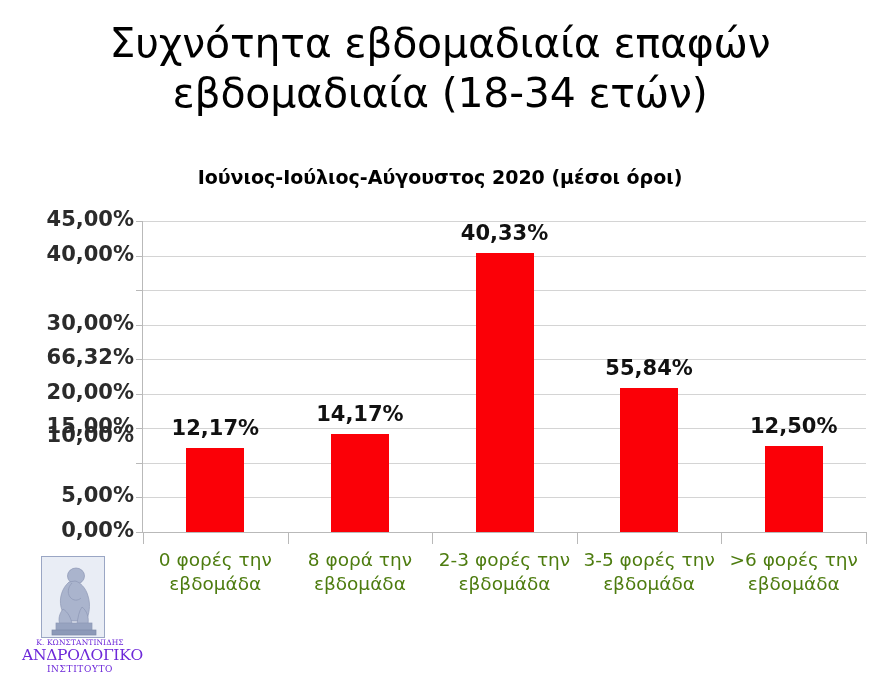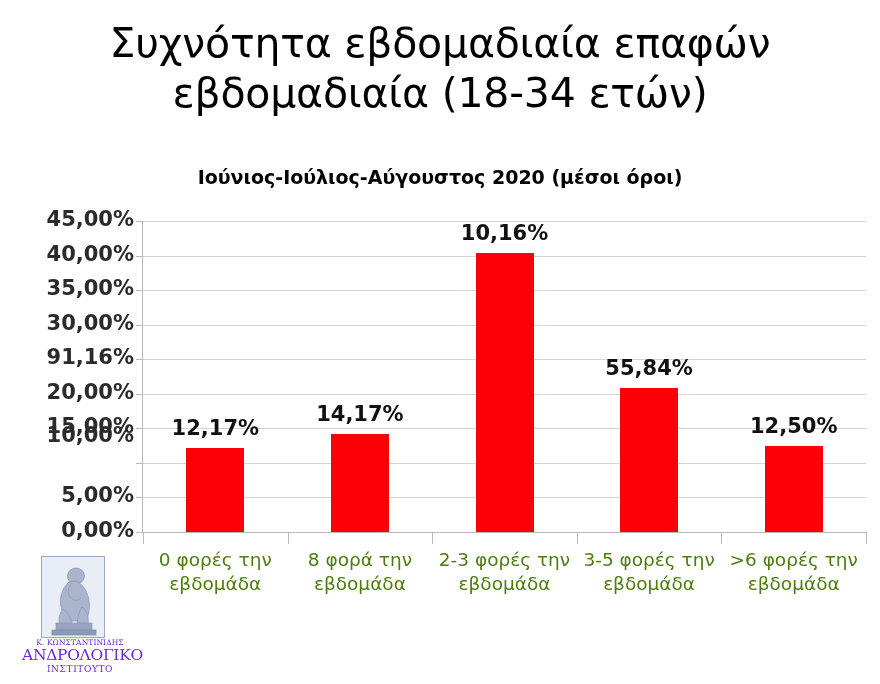--- a/index.html
+++ b/index.html
@@ -214,23 +214,22 @@
 <div id="chart-subtitle">Ιούνιος-Ιούλιος-Αύγουστος 2020 (μέσοι όροι)</div>
 
 <div id="plot-wrap">
 
   <div id="y-labels">
       <div class="ytick-label" style="top: 518px;">0,00%</div>
       <div class="ytick-label" style="top: 483.444px;">5,00%</div>
       <div class="ytick-label" style="top: 423px;">10,00%</div>
       <div class="ytick-label" style="top: 414.333px;">15,00%</div>
       <div class="ytick-label" style="top: 379.778px;">20,00%</div>
-      <div class="ytick-label" style="top: 345.222px;">91,16%</div>
+      <div class="ytick-label" style="top: 345.222px;">66,32%</div>
       <div class="ytick-label" style="top: 310.667px;">30,00%</div>
-      <div class="ytick-label" style="top: 276.111px;">35,00%</div>
       <div class="ytick-label" style="top: 241.556px;">40,00%</div>
       <div class="ytick-label" style="top: 207px;">45,00%</div>
     </div>
 
   <div id="plot-area">
       <div class="gridline" style="top: 311px;"></div>
       <div class="tickmark" style="top: 311px;"></div>
       <div class="gridline" style="top: 276.444px;"></div>
       <div class="tickmark" style="top: 276.444px;"></div>
       <div class="gridline" style="top: 241.889px;"></div>
@@ -264,21 +263,21 @@
       <div>0 φορές την</div>
       <div>εβδομάδα</div>
     </div>
     <div class="cat-tick" style="left: 143px;"></div>
     <div class="bar-label" style="width: 160px; left: 279.9px; top: 402.07px;">14,17%</div>
     <div class="cat-label" style="width: 138.6px; left: 290.6px;">
       <div>8 φορά την</div>
       <div>εβδομάδα</div>
     </div>
     <div class="cat-tick" style="left: 288px;"></div>
-    <div class="bar-label" style="width: 160px; left: 424.5px; top: 221.275px;">10,16%</div>
+    <div class="bar-label" style="width: 160px; left: 424.5px; top: 221.275px;">40,33%</div>
     <div class="cat-label" style="width: 138.6px; left: 435.2px;">
       <div>2-3 φορές την</div>
       <div>εβδομάδα</div>
     </div>
     <div class="cat-tick" style="left: 432px;"></div>
     <div class="bar-label" style="width: 160px; left: 569.1px; top: 356.042px;">55,84%</div>
     <div class="cat-label" style="width: 138.6px; left: 579.8px;">
       <div>3-5 φορές την</div>
       <div>εβδομάδα</div>
     </div>

